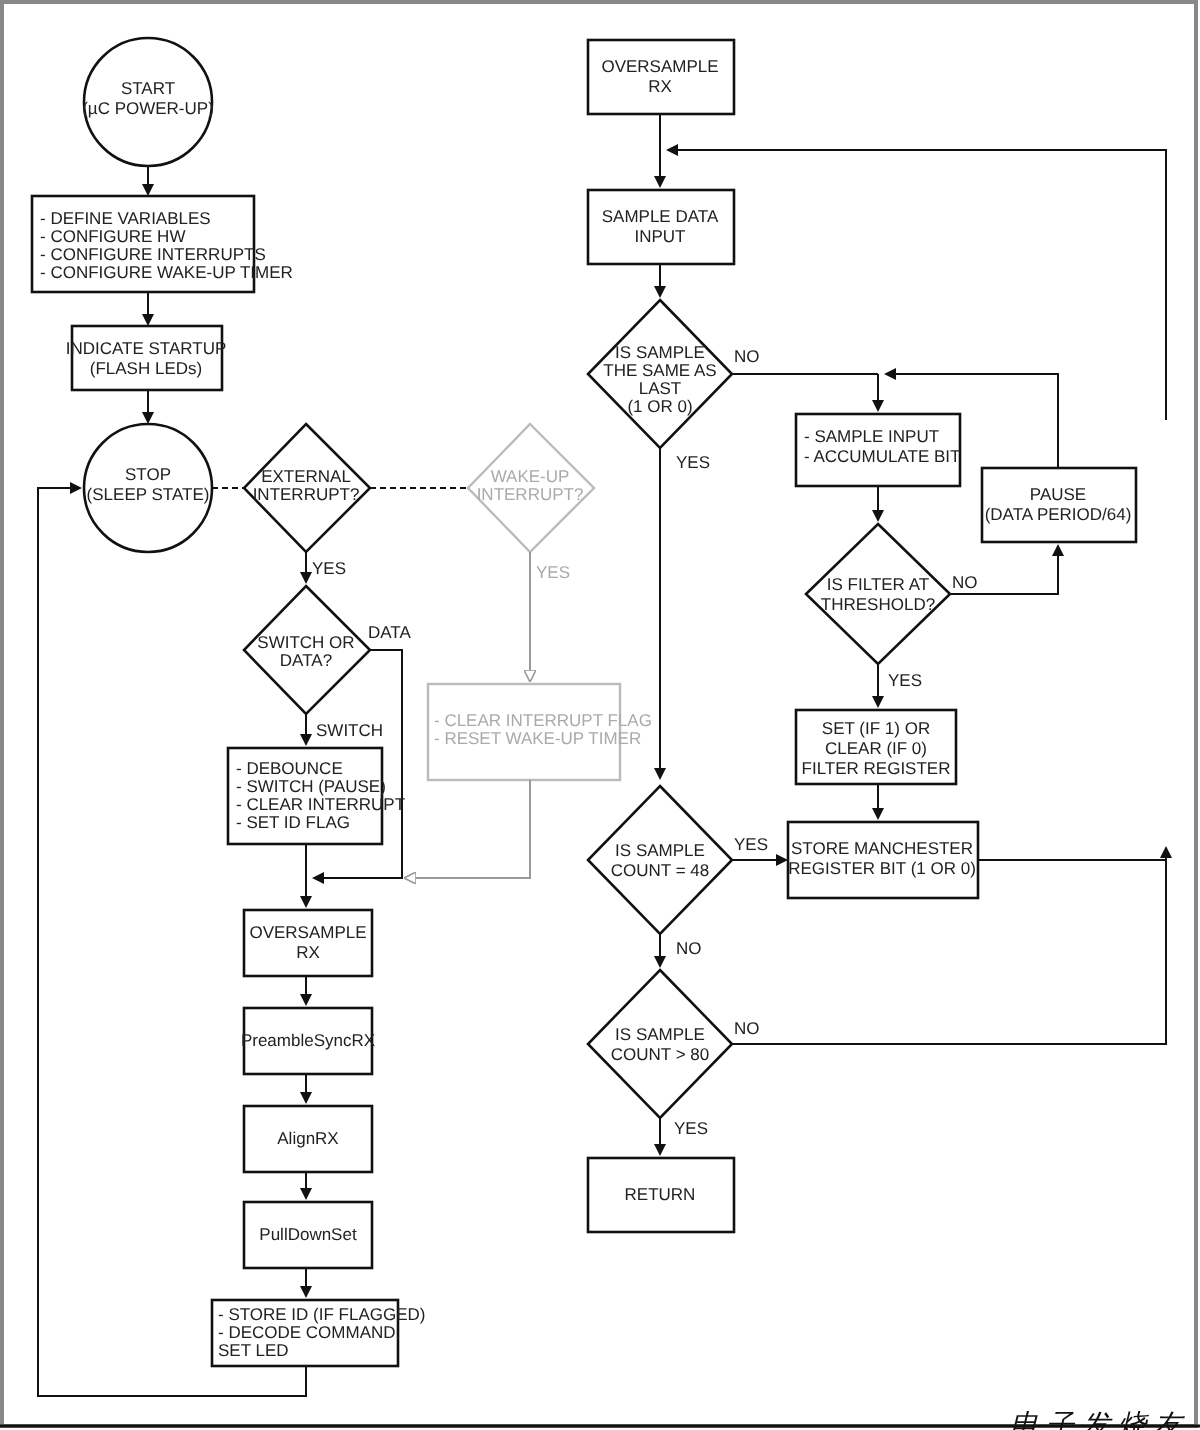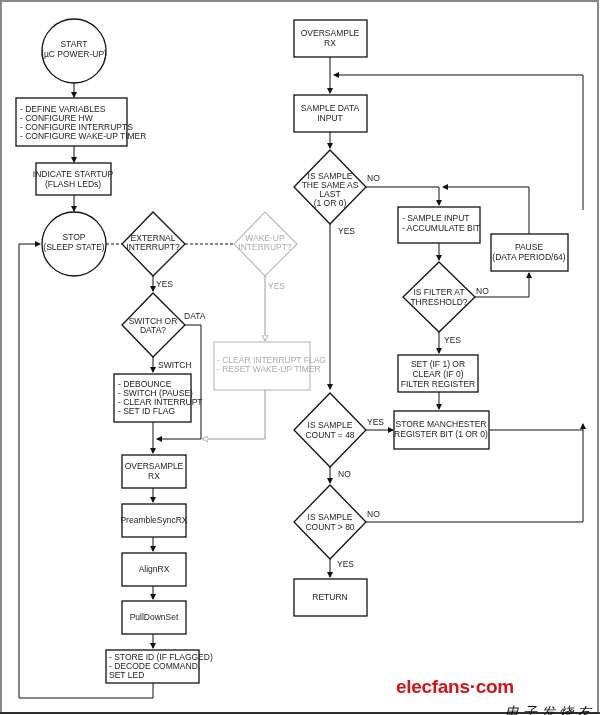--- a/index.html
+++ b/index.html
@@ -227,15 +227,14 @@
 
   <text x="337" y="567">YES</text>
   <line x1="330" y1="559" x2="330" y2="577" stroke="#111" marker-end="url(#ah)"></line>
 
   <g>
     <rect x="294" y="579" width="73" height="37" fill="#fff" stroke="#111" stroke-width="1.3"></rect>
     <text x="330" y="600" text-anchor="middle">RETURN</text>
   </g>
 </svg>
 
-<div class="logo-en">elecfans·com</div>
 <div class="logo-cn">电子发烧友</div>
 </div>
 
 </body></html>

